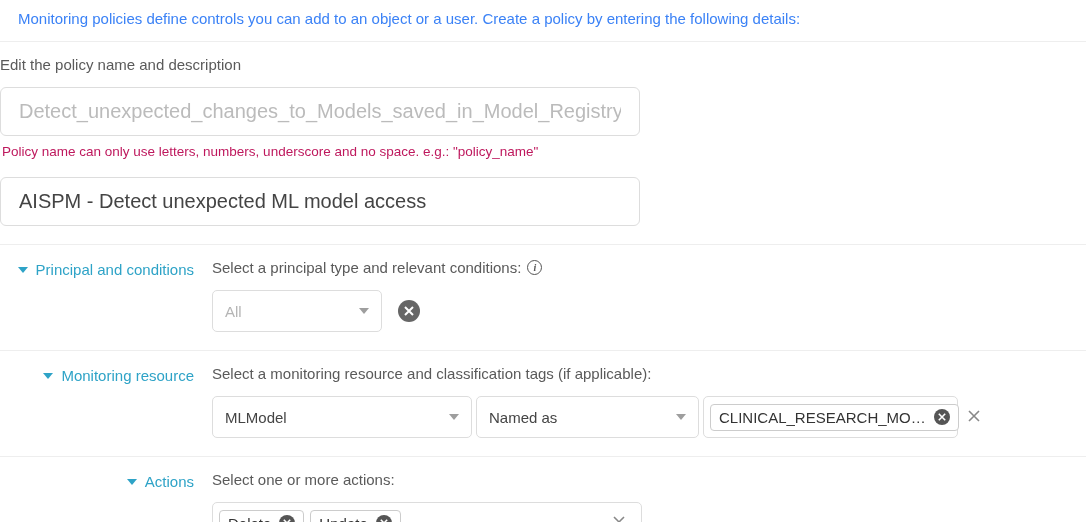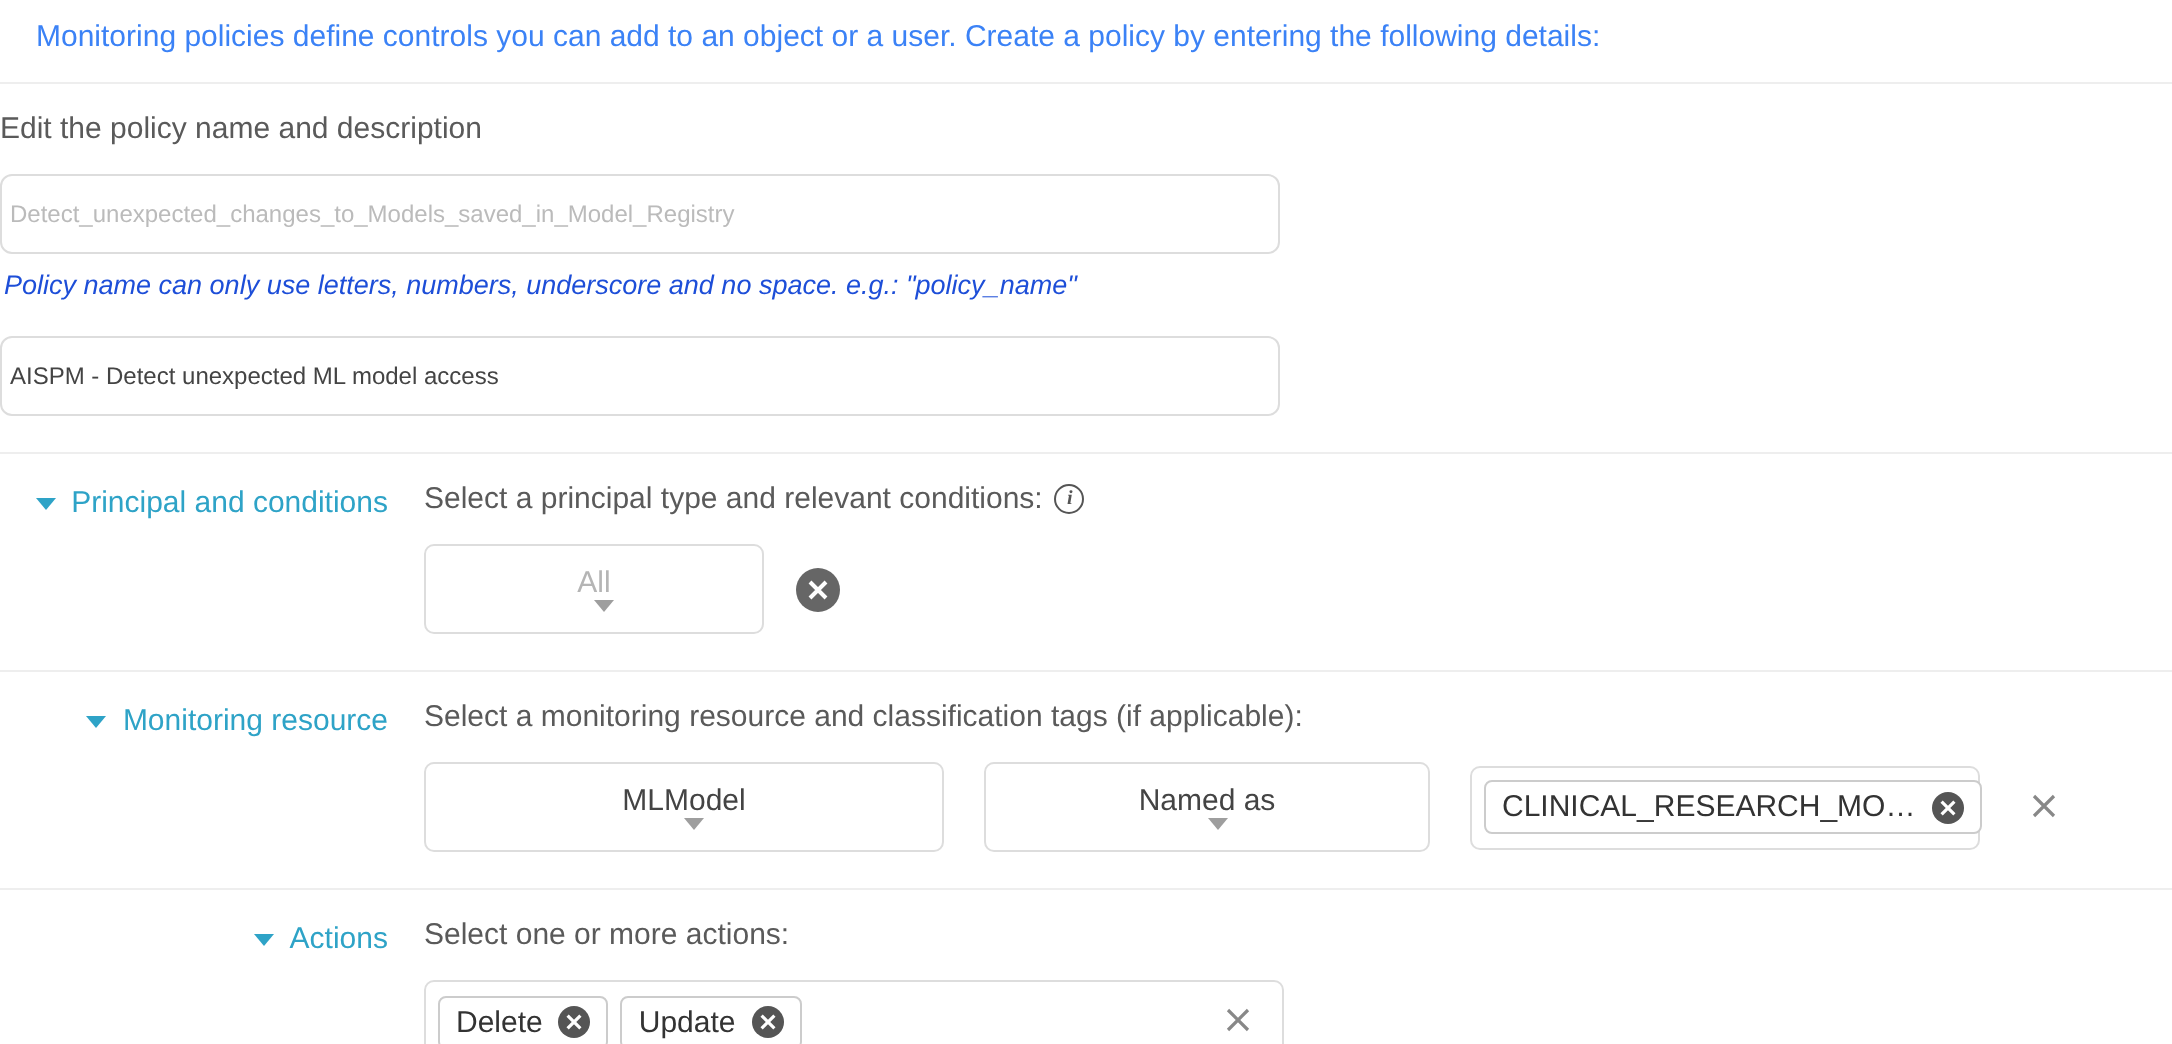--- a/index.html
+++ b/index.html
@@ -71,64 +71,62 @@
     font-style: italic;
     font-family: Georgia, serif;
     color: #555;
     line-height: 1;
   }
   .text-input {
     width: 640px;
     max-width: 640px;
     border: 1px solid #ddd;
     border-radius: 6px;
-    padding: 12px 4px;
-    font-size: 12px;
+    padding: 12px 18px;
+    font-size: 20px;
     color: #444;
   }
   .text-input::placeholder { color: #bbb; }
   .help {
-    font-style: italic;
-    color: #1d4ed8;
+    color: #be185d;
     font-size: 13.5px;
     margin: 8px 2px 18px 2px;
   }
   .select-box {
     border: 1px solid #ddd;
     border-radius: 5px;
     display: inline-flex;
     align-items: center;
     justify-content: space-between;
     padding: 10px 12px;
     font-size: 15px;
     color: #444;
     background: #fff;
     min-height: 42px;
-    flex-direction: column;
   }
   .select-box.placeholder { color: #b5b5b5; }
   .chev {
     border-style: solid;
     border-width: 6px 5px 0 5px;
     border-color: #9e9e9e transparent transparent transparent;
     margin-left: 10px;
   }
   .cond-row { display: flex; align-items: center; gap: 16px; }
   .circle-x {
     width: 22px; height: 22px;
     background: #666;
     border-radius: 50%;
     display: inline-flex;
     align-items: center;
     justify-content: center;
     color: #fff;
     cursor: pointer;
   }
   .circle-x svg { width: 10px; height: 10px; }
-  .resource-row { display: flex; align-items: center; gap: 20px; }
+  .resource-row { display: flex; align-items: center; gap: 4px; }
   .tag-box {
     border: 1px solid #ddd;
     border-radius: 5px;
     padding: 4px 6px;
     display: inline-flex;
     align-items: center;
     gap: 8px;
     min-height: 42px;
     background: #fff;
   }

